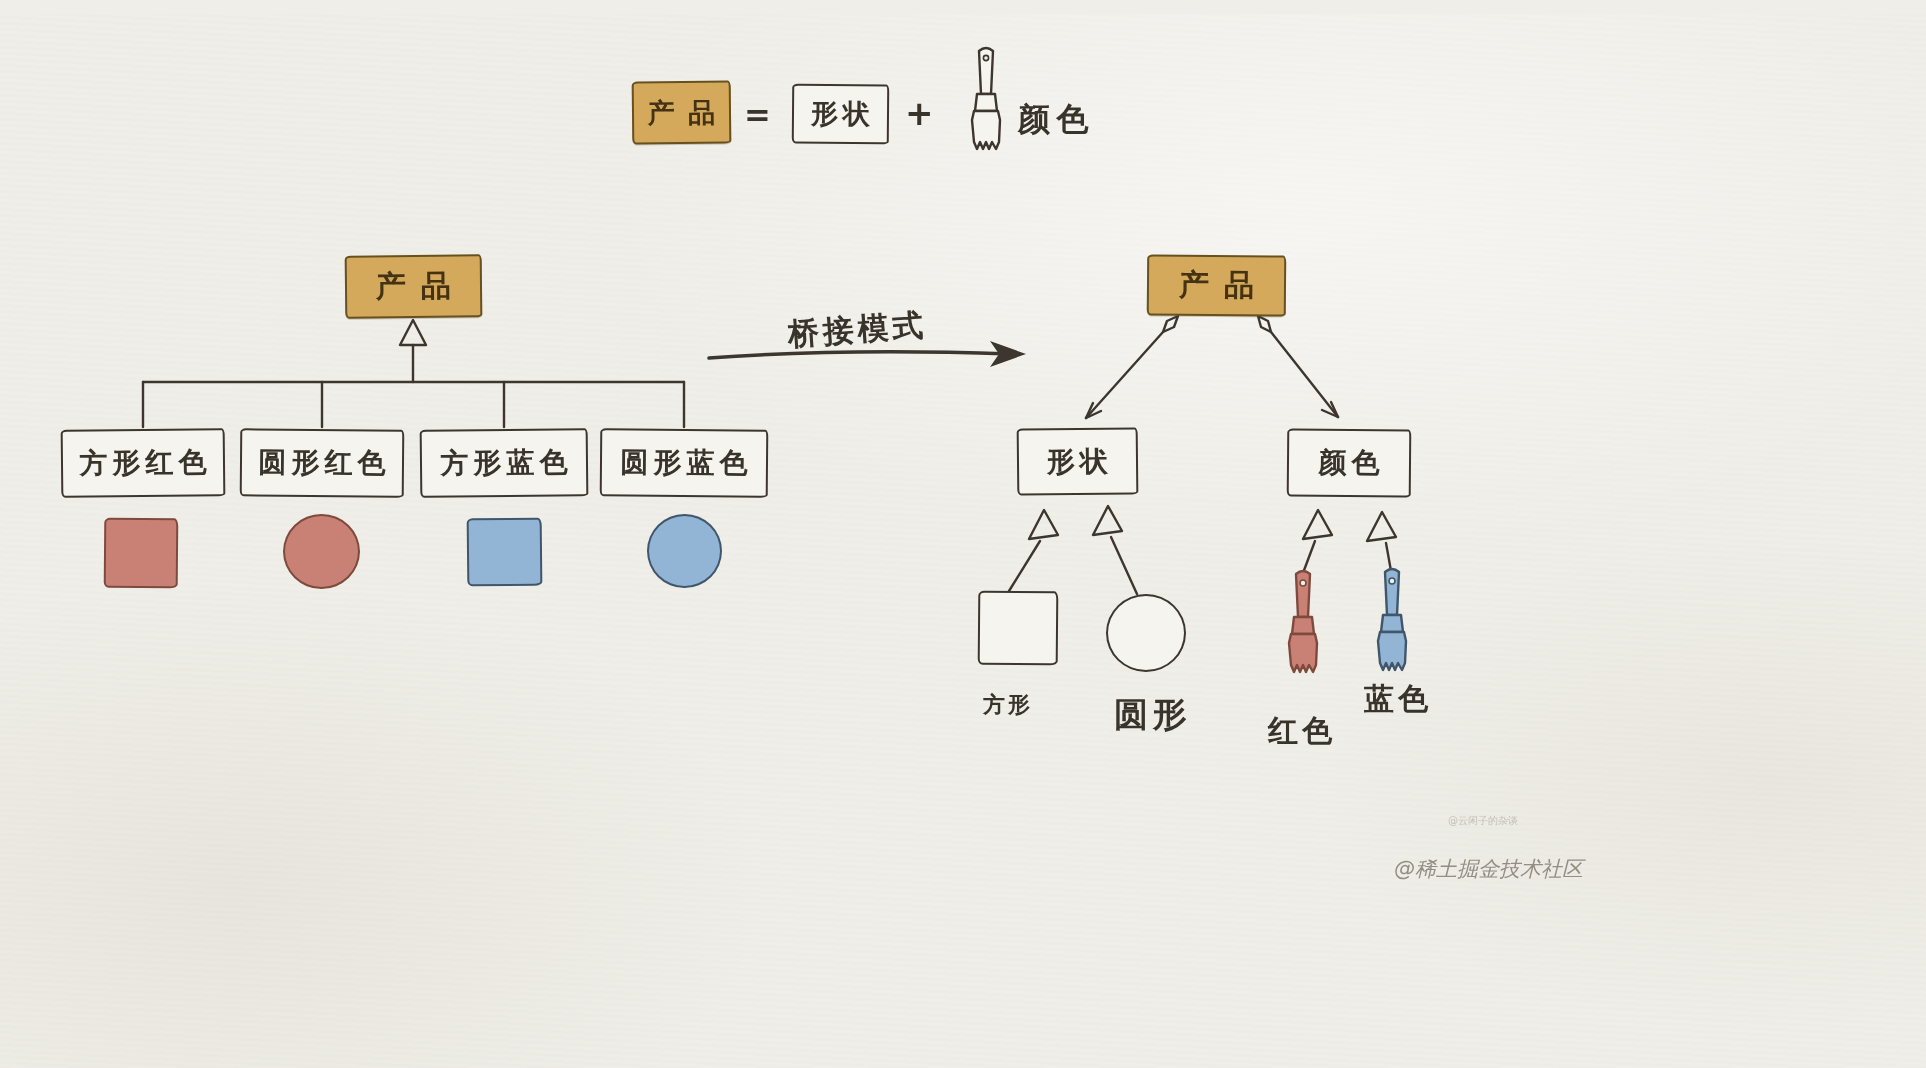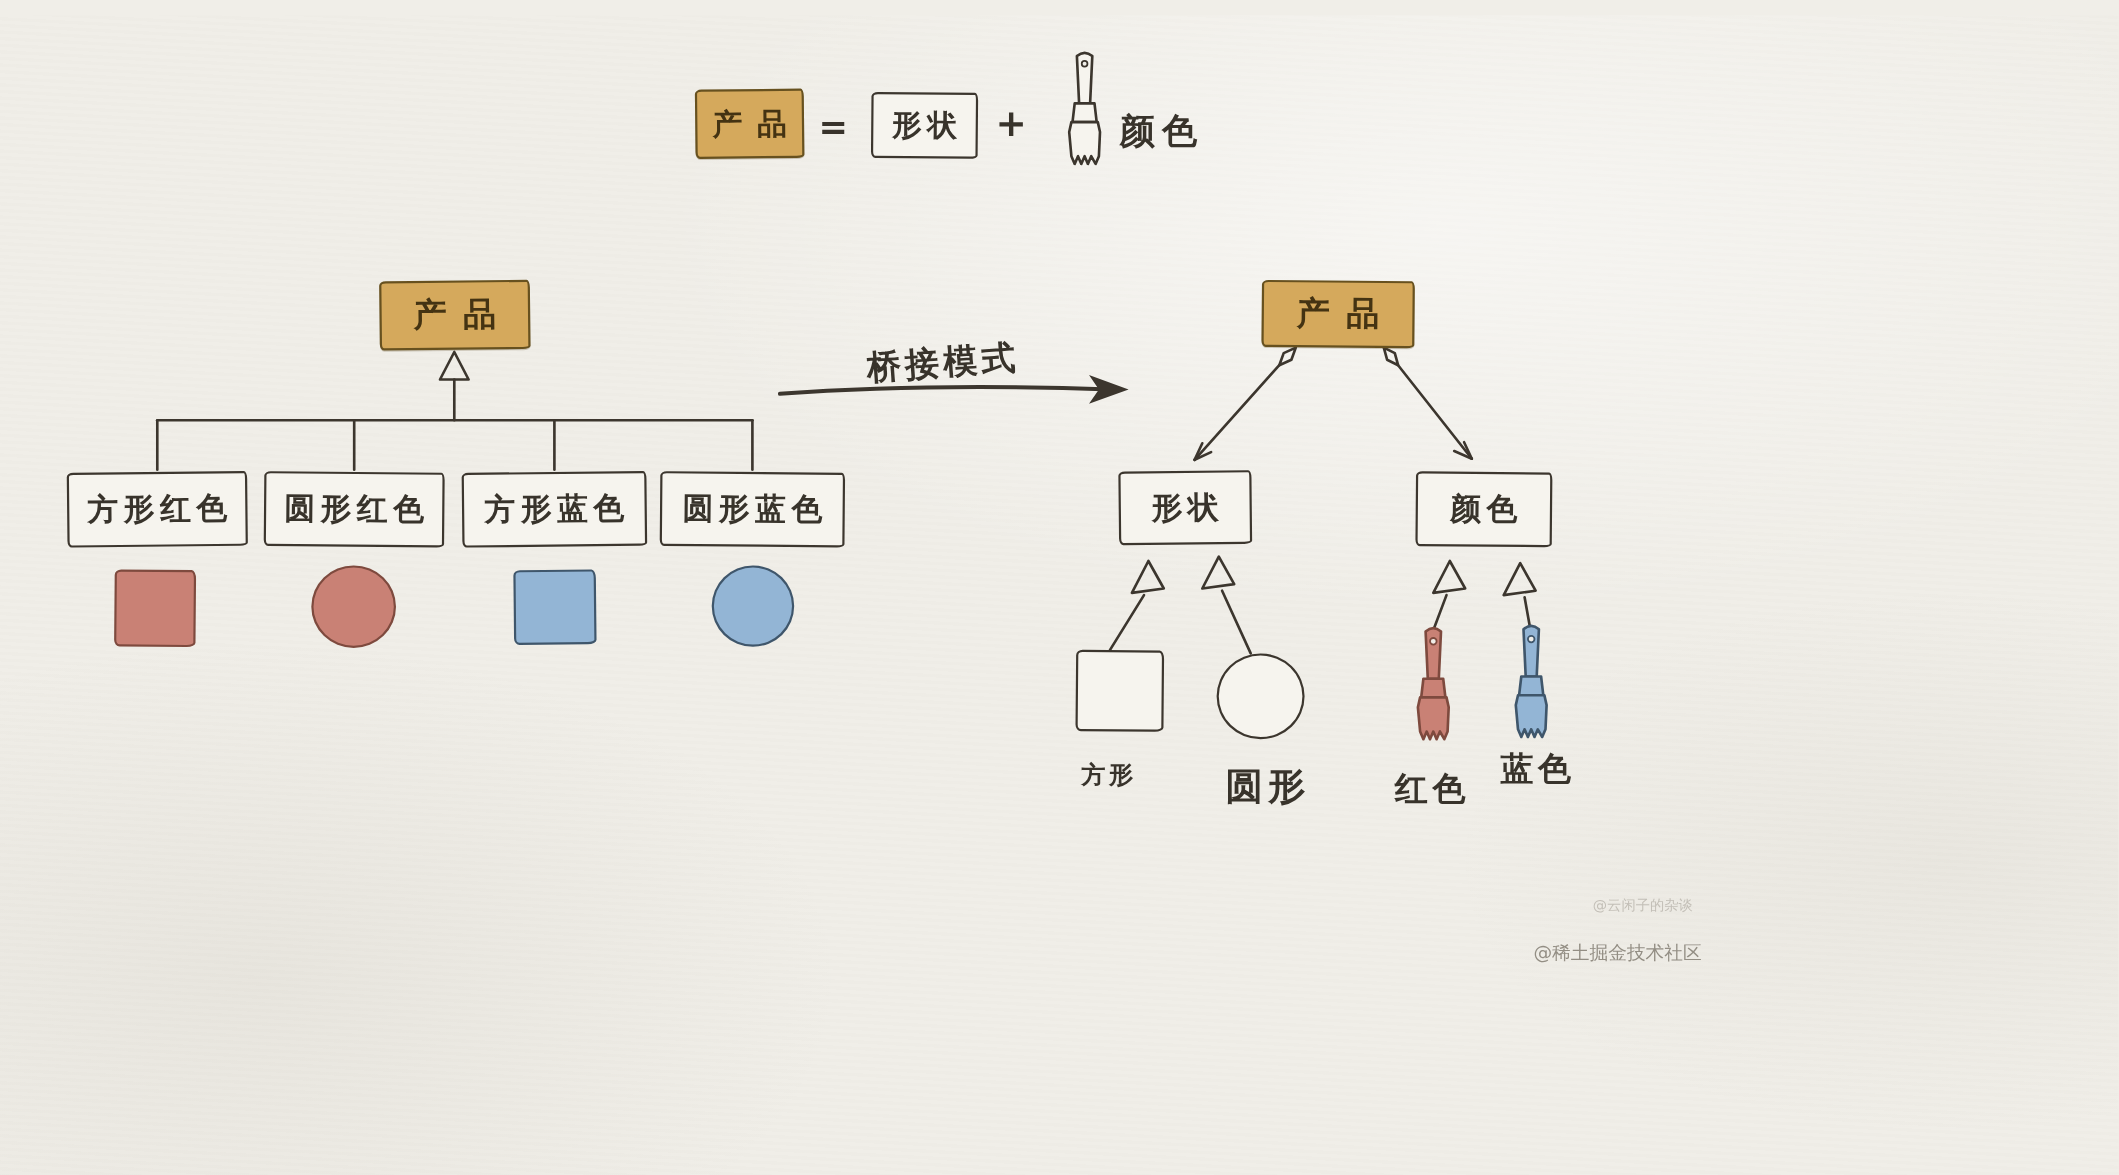--- a/index.html
+++ b/index.html
@@ -185,19 +185,19 @@
 
   <div class="box tilt-a" style="left:1017px;top:414px;width:121px;height:67px;">形状</div>
   <div class="box tilt-b" style="left:1287px;top:415px;width:124px;height:68px;">颜色</div>
 
   <div class="shape plain tilt-b" style="left:978px;top:577px;width:80px;height:74px;"></div>
   <div class="shape plain circle" style="left:1106px;top:580px;width:80px;height:78px;"></div>
 
   <div class="txt" style="left:983px;top:676px;font-size:22px;letter-spacing:0.14em;">方形</div>
   <div class="txt" style="left:1114px;top:678px;font-size:34px;letter-spacing:0.14em;">圆形</div>
 
-  <div class="txt" style="left:1268px;top:683px;font-size:30px;letter-spacing:0.14em;">红色</div>
+  <div class="txt" style="left:1268px;top:697px;font-size:30px;letter-spacing:0.14em;">红色</div>
   <div class="txt" style="left:1364px;top:665px;font-size:30px;letter-spacing:0.14em;">蓝色</div>
 
-  <div class="txt watermark" style="left:1448px;top:800px;font-size:13px;color:var(--watermark-light);">@云闲子的杂谈</div>
-  <div class="txt watermark" style="left:1394px;top:841px;font-size:17px;color:var(--watermark-dark);">@稀土掘金技术社区</div>
+  <div class="txt watermark" style="left:1448px;top:800px;font-size:10px;color:var(--watermark-light);">@云闲子的杂谈</div>
+  <div class="txt watermark" style="left:1394px;top:841px;font-size:21px;color:var(--watermark-dark);font-style:italic;">@稀土掘金技术社区</div>
 
 </div>
 
 </body></html>

